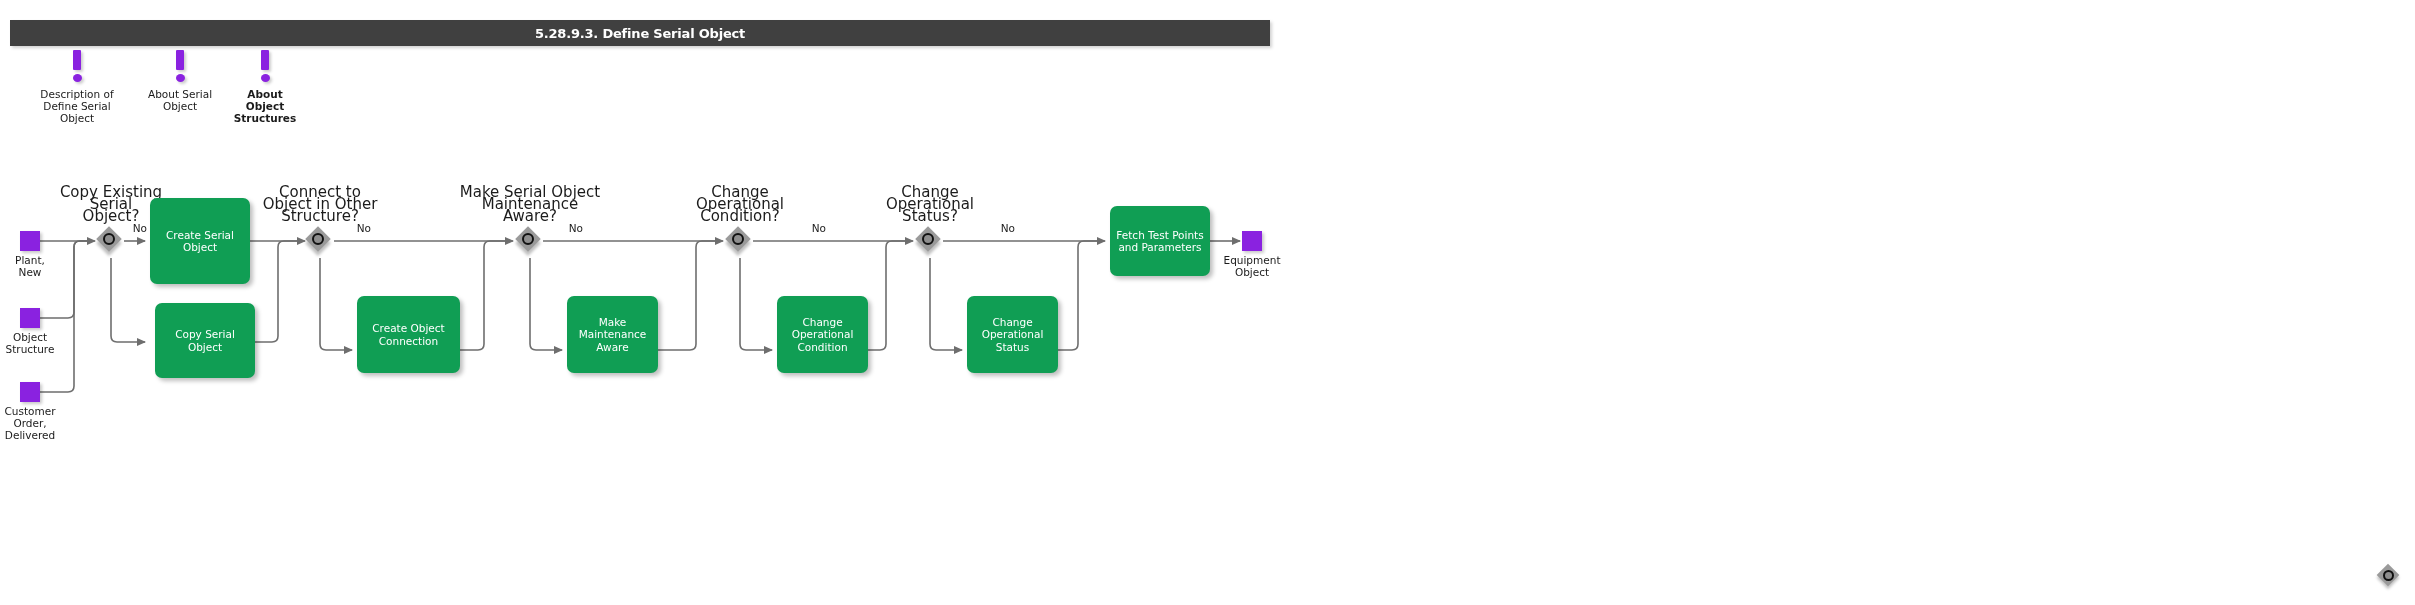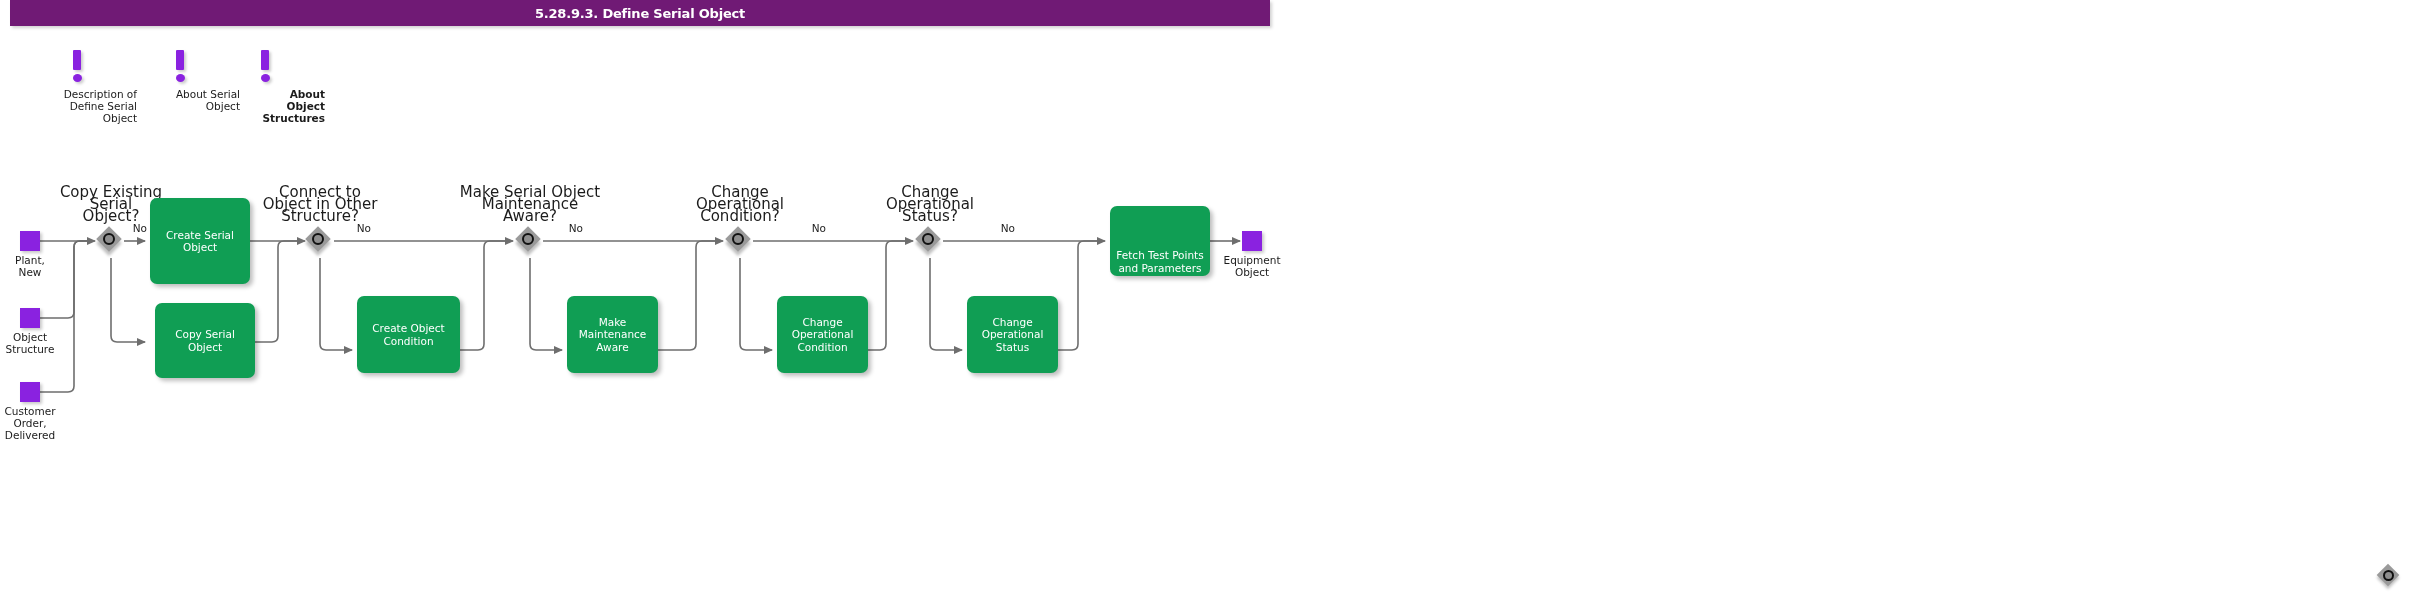--- a/index.html
+++ b/index.html
@@ -6,32 +6,32 @@
   html,body{margin:0;padding:0;background:#ffffff;}
   body{
     font-family:"DejaVu Sans","Liberation Sans",sans-serif;
     width:2415px;height:605px;position:relative;overflow:hidden;
     -webkit-font-smoothing:none;
   }
   #canvas{position:absolute;left:0;top:0;width:2415px;height:605px;}
 
   
   .titlebar{
-    position:absolute;left:10px;top:0;width:1260px;height:26px;
-    background:#701a75;color:#ffffff;
+    position:absolute;left:10px;top:20px;width:1260px;height:26px;
+    background:#404040;color:#ffffff;
     display:flex;align-items:center;justify-content:center;
     font-size:13px;font-weight:bold;letter-spacing:-0.2px;
     box-shadow:2px 2px 3px rgba(0,0,0,0.18);
   }
 
   
   #wires{position:absolute;left:0;top:0;width:2415px;height:605px;pointer-events:none;}
 
   
-  .note{position:absolute;width:120px;text-align:right;}
+  .note{position:absolute;width:120px;text-align:center;}
   .note .glyph{position:relative;height:36px;width:100%;}
   .note .bar{
     position:absolute;left:50%;margin-left:-4px;top:0;width:8px;height:20px;
     background:#8a22e0;border-radius:1px;
     box-shadow:2px 2px 3px rgba(0,0,0,0.20);
   }
   .note .dot{
     position:absolute;left:50%;margin-left:-4px;top:24px;width:9px;height:8px;
     background:#8a22e0;border-radius:50%;
     box-shadow:2px 2px 3px rgba(0,0,0,0.20);
@@ -255,42 +255,42 @@
 Object</span>
   </div>
 
   <div class="proc" style="left:155px;top:303px;width:100px;height:75px;">
     <span style="white-space:pre-line;">Copy Serial
 Object</span>
   </div>
 
   <div class="proc" style="left:357px;top:296px;width:103px;height:77px;">
     <span style="white-space:pre-line;">Create Object
-Condition</span>
+Connection</span>
   </div>
 
   <div class="proc" style="left:567px;top:296px;width:91px;height:77px;">
     <span style="white-space:pre-line;">Make
 Maintenance
 Aware</span>
   </div>
 
   <div class="proc" style="left:777px;top:296px;width:91px;height:77px;">
     <span style="white-space:pre-line;">Change
 Operational
 Condition</span>
   </div>
 
   <div class="proc" style="left:967px;top:296px;width:91px;height:77px;">
     <span style="white-space:pre-line;">Change
 Operational
 Status</span>
   </div>
 
-  <div class="proc" style="left:1110px;top:206px;width:100px;height:70px;align-items:flex-end;">
+  <div class="proc" style="left:1110px;top:206px;width:100px;height:70px;">
     <span style="white-space:pre-line;">Fetch Test Points
 and Parameters</span>
   </div>
 
   <div class="legend" style="left:2378px;top:565px;">
     <div class="dm"></div>
     <div class="ring"></div>
   </div>
 
 </div>

